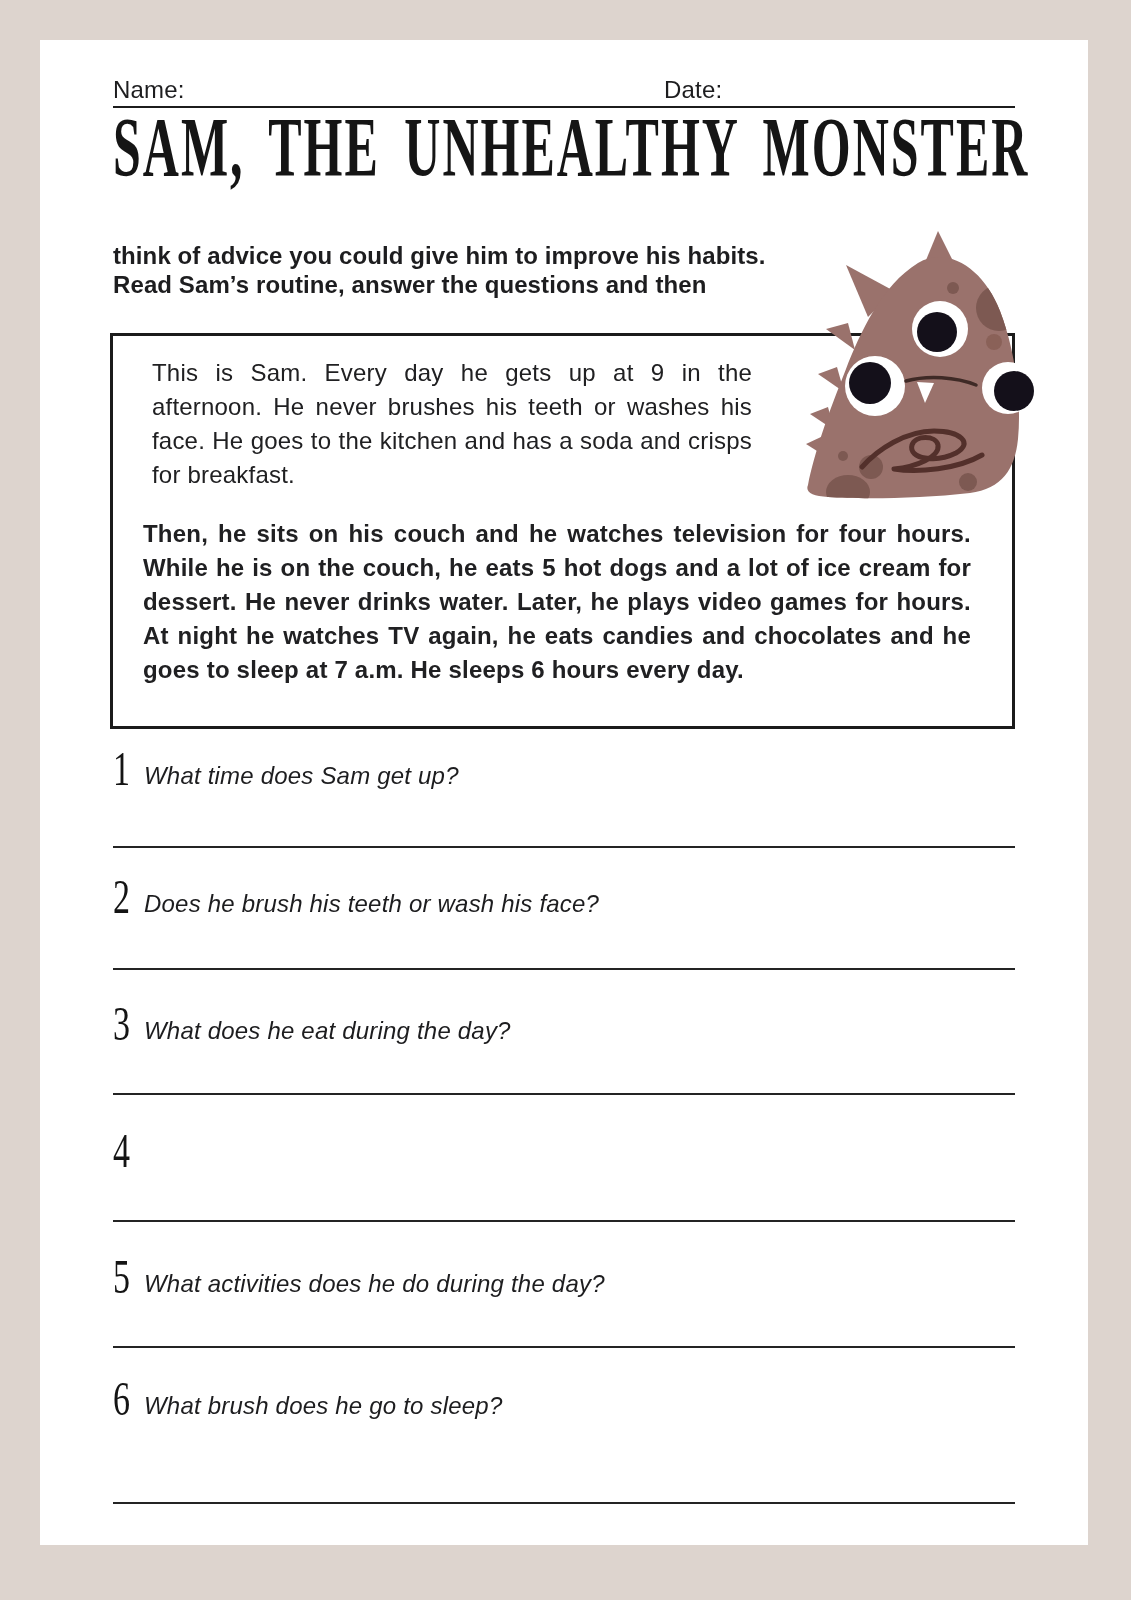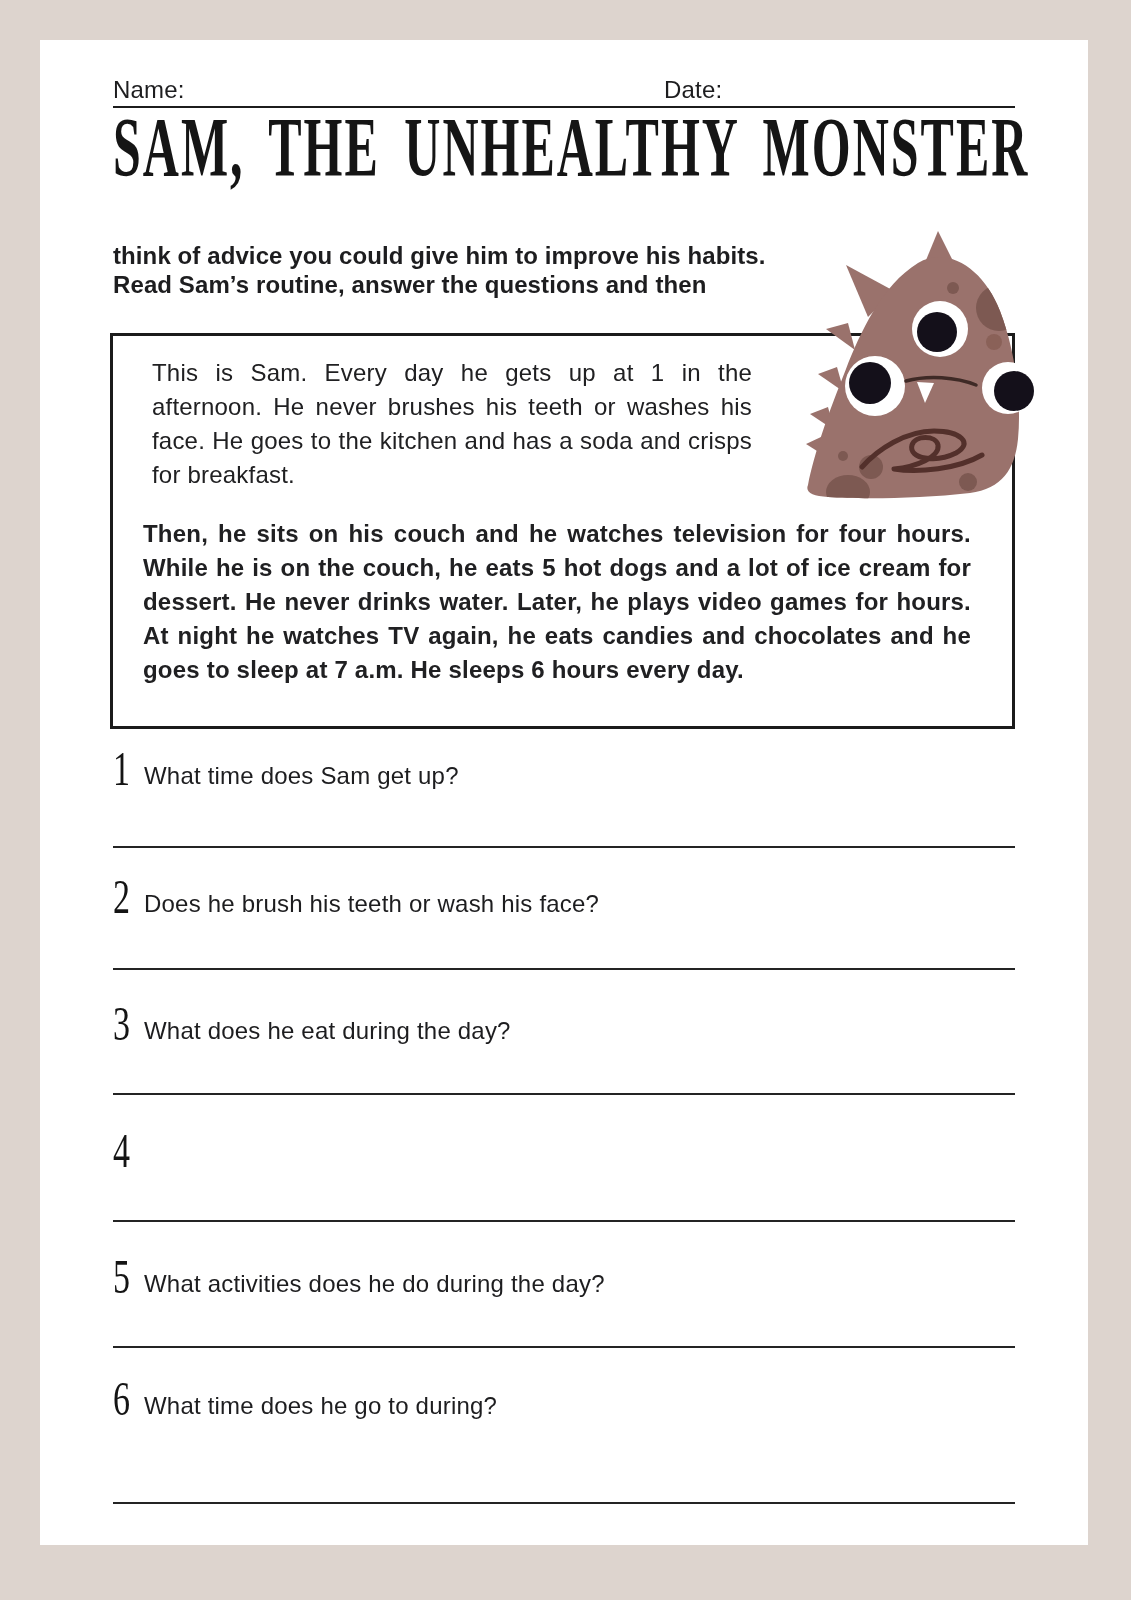--- a/index.html
+++ b/index.html
@@ -52,21 +52,21 @@
   .qrow{
     position:absolute;left:73px;display:flex;align-items:baseline;gap:13px;
   }
   .qnum{
     font-family:"Liberation Serif", serif;
     font-size:34px;font-weight:normal;color:#141414;
     display:inline-block;transform:scaleY(1.45);transform-origin:50% 76%;
     min-width:18px;
   }
   .qtext{
-    font-size:24px;letter-spacing:.2px;color:#1d1d1f;
+    font-size:24px;letter-spacing:.2px;color:#1d1d1f;font-style:italic;
   }
   .answer-line{
     position:absolute;left:73px;width:902px;height:2px;background:#242424;
   }
 </style>
 </head>
 <body>
 
 <div class="canvas">
   <div class="page">
@@ -76,21 +76,21 @@
     <div class="rule" style="left:73px;top:66px;width:902px;"></div>
 
     <div class="title">SAM, THE UNHEALTHY MONSTER</div>
 
     <div class="intro">
       <div>think of advice you could give him to improve his habits.</div>
       <div>Read Sam’s routine, answer the questions and then</div>
     </div>
 
     <div class="passage-box">
-      <div class="para para1">This is Sam. Every day he gets up at 1 in the afternoon. He never brushes his teeth or washes his face. He goes to the kitchen and has a soda and crisps for breakfast.</div>
+      <div class="para para1">This is Sam. Every day he gets up at 9 in the afternoon. He never brushes his teeth or washes his face. He goes to the kitchen and has a soda and crisps for breakfast.</div>
       <div class="para para2">Then, he sits on his couch and he watches television for four hours. While he is on the couch, he eats 5 hot dogs and a lot of ice cream for dessert. He never drinks water. Later, he plays video games for hours. At night he watches TV again, he eats candies and chocolates and he goes to sleep at 7 a.m. He sleeps 6 hours every day.</div>
     </div>
 
     <div class="monster">
       <svg width="240" height="270" viewBox="0 0 240 270" xmlns="http://www.w3.org/2000/svg">
         <defs>
           <clipPath id="mbody">
             <path d="M10 256 C16 225,30 185,48 140 C62 104,84 56,120 34 C150 16,186 40,202 82 C216 118,224 168,220 210 C217 240,204 260,172 264 C120 270,60 270,30 268 C14 267,7 263,10 256 Z"></path>
           </clipPath>
         </defs>
@@ -156,18 +156,18 @@
     <div class="answer-line" style="top:1180px;"></div>
 
     <div class="qrow" style="top:1222px;">
       <span class="qnum">5</span>
       <span class="qtext">What activities does he do during the day?</span>
     </div>
     <div class="answer-line" style="top:1306px;"></div>
 
     <div class="qrow" style="top:1344px;">
       <span class="qnum">6</span>
-      <span class="qtext">What time does he go to during?</span>
+      <span class="qtext">What brush does he go to sleep?</span>
     </div>
     <div class="answer-line" style="top:1462px;"></div>
 
   </div>
 </div>
 
 </body></html>

